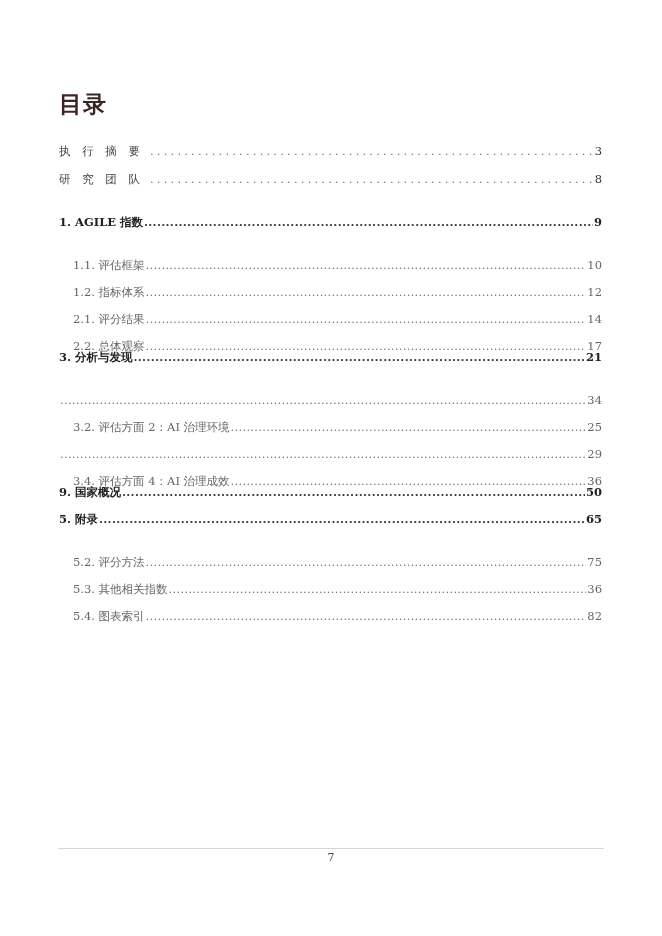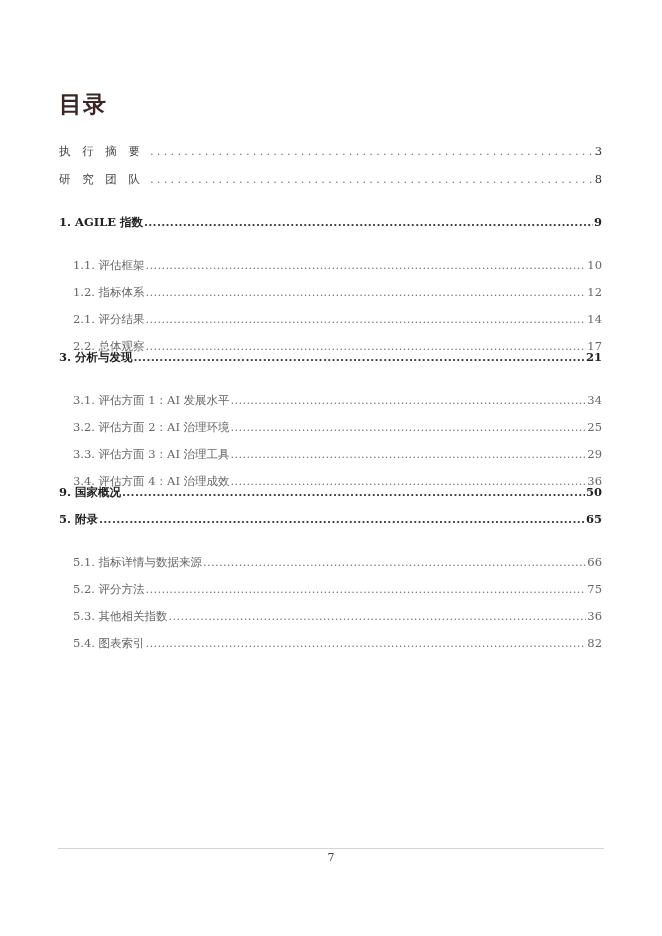--- a/index.html
+++ b/index.html
@@ -70,53 +70,46 @@
     <span class="label">2.2. 总体观察</span>
     <span class="dots"></span>
     <span class="page">17</span>
   </div>
   <div class="row h1">
     <span class="label">3. 分析与发现</span>
     <span class="dots"></span>
     <span class="page">21</span>
   </div>
   <div class="row h2">
-    <span class="label">3.1. 评估方面 1：AI 发展水平</span>
     <span class="dots"></span>
     <span class="page">34</span>
   </div>
   <div class="row h2">
     <span class="label">3.2. 评估方面 2：AI 治理环境</span>
     <span class="dots"></span>
     <span class="page">25</span>
   </div>
   <div class="row h2">
-    <span class="label">3.3. 评估方面 3：AI 治理工具</span>
     <span class="dots"></span>
     <span class="page">29</span>
   </div>
   <div class="row h2">
     <span class="label">3.4. 评估方面 4：AI 治理成效</span>
     <span class="dots"></span>
     <span class="page">36</span>
   </div>
   <div class="row h1">
     <span class="label">9. 国家概况</span>
     <span class="dots"></span>
     <span class="page">50</span>
   </div>
   <div class="row h1">
     <span class="label">5. 附录</span>
     <span class="dots"></span>
     <span class="page">65</span>
-  </div>
-  <div class="row h2">
-    <span class="label">5.1. 指标详情与数据来源</span>
-    <span class="dots"></span>
-    <span class="page">66</span>
   </div>
   <div class="row h2">
     <span class="label">5.2. 评分方法</span>
     <span class="dots"></span>
     <span class="page">75</span>
   </div>
   <div class="row h2">
     <span class="label">5.3. 其他相关指数</span>
     <span class="dots"></span>
     <span class="page">36</span>

